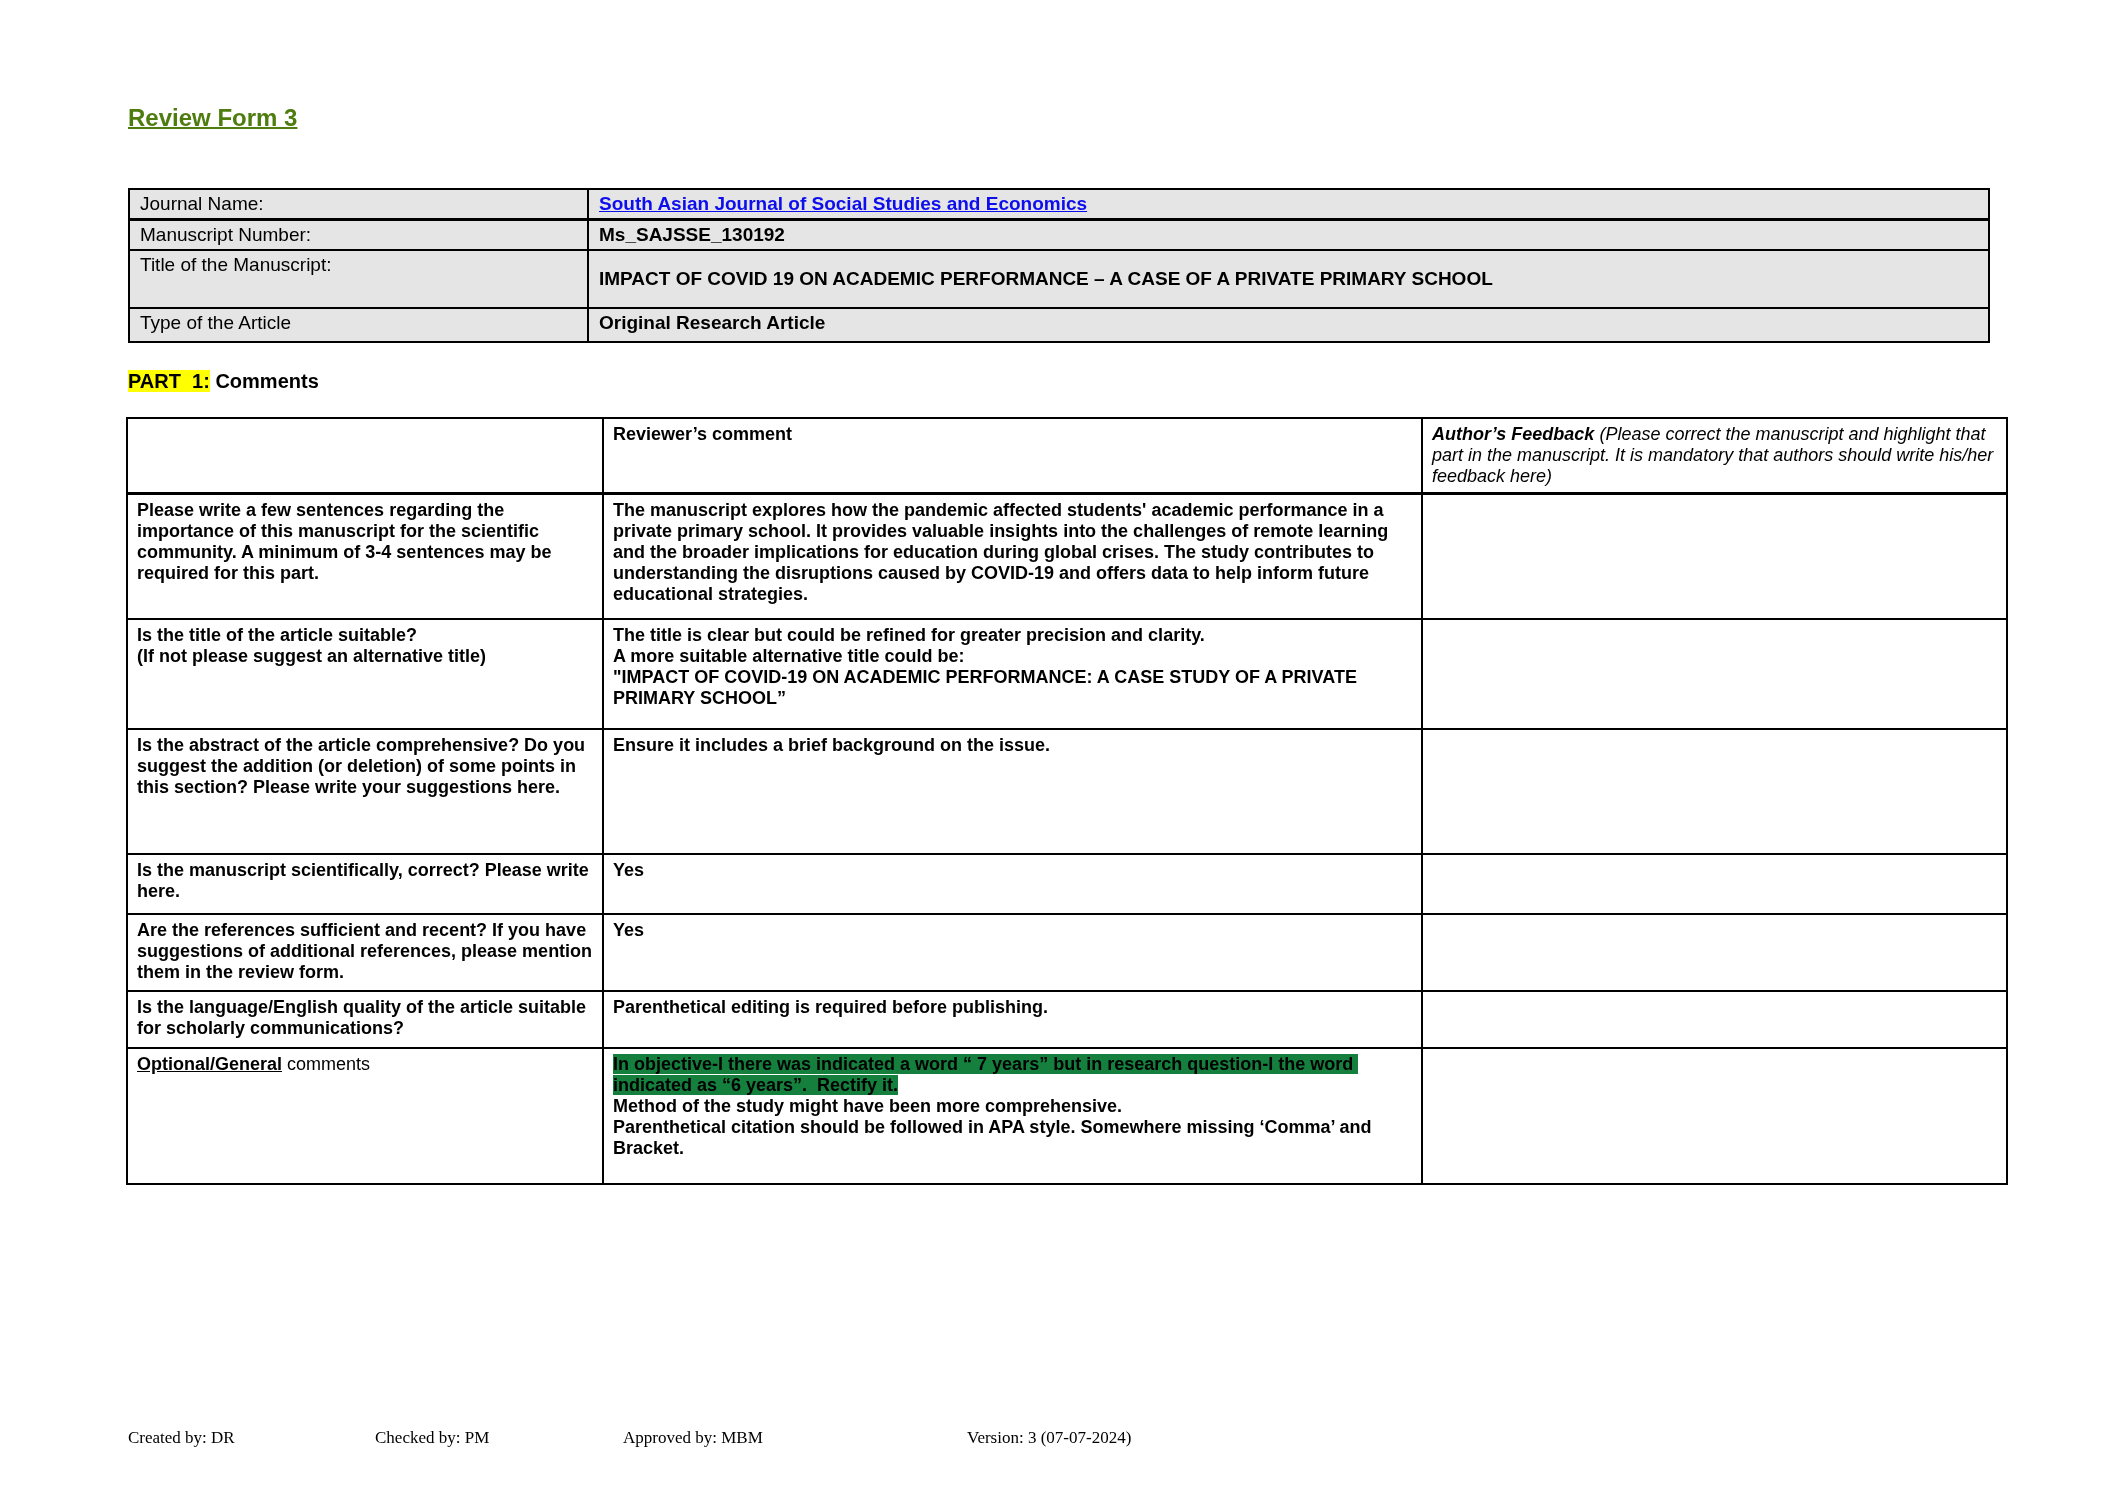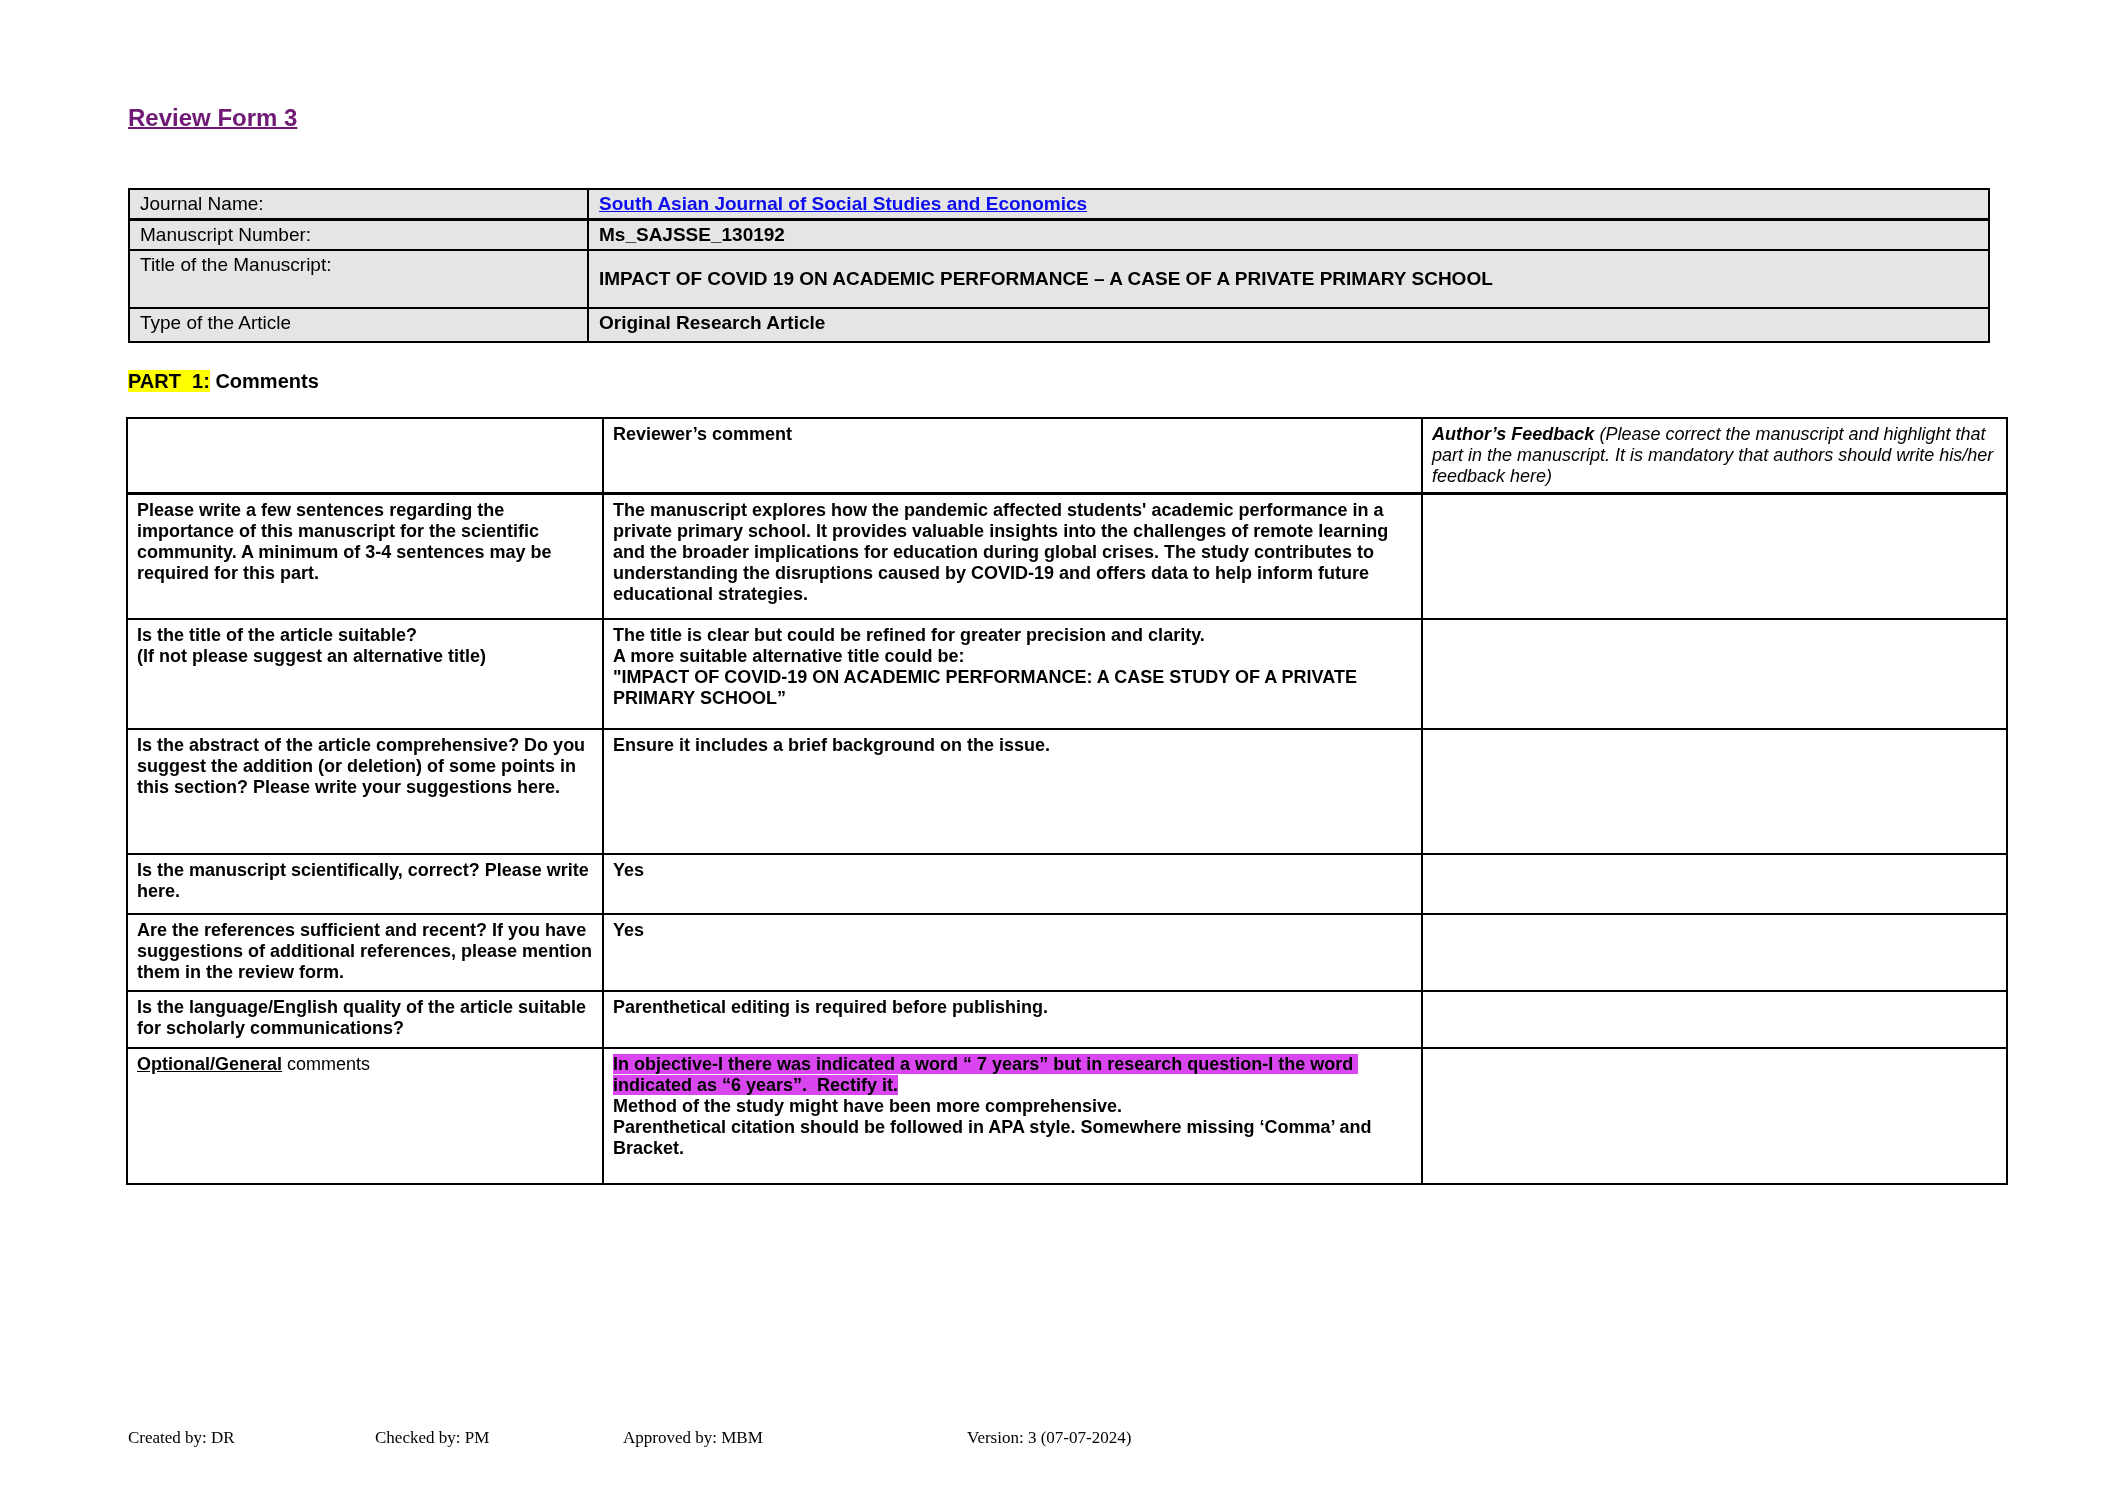--- a/index.html
+++ b/index.html
@@ -2,21 +2,21 @@
 <html><head>
 <meta charset="utf-8">
 <style>
   html,body{margin:0;padding:0;}
   body{
     width:2117px;height:1497px;position:relative;background:#ffffff;
     font-family:"Liberation Sans","DejaVu Sans",sans-serif;color:#000;
   }
   .doc-title{
     position:absolute;left:128px;top:104px;
-    font-size:24px;font-weight:bold;color:#701a75;
+    font-size:24px;font-weight:bold;color:#4d7c0f;
     text-decoration:underline;text-decoration-thickness:2px;
   }
   
   .meta-table{
     position:absolute;left:128px;top:188px;width:1862px;
     border-collapse:collapse;table-layout:fixed;
   }
   .meta-table td{
     border:2px solid #000;font-size:19px;line-height:22px;
     padding:3px 10px;vertical-align:top;background:#e5e5e5;
@@ -44,21 +44,21 @@
   }
   .review-table tr.headrow td{border-bottom-width:3px;}
   .q{font-weight:bold;white-space:pre-wrap;padding-left:44px;}
   .c{font-weight:bold;white-space:pre-wrap;}
   .rc-head{font-weight:bold;}
   .fb-cell{font-size:17px;line-height:20px;}
   .fb-bold{font-weight:bold;font-style:italic;}
   .fb-italic{font-style:italic;font-weight:normal;}
   .opt-bold{font-weight:bold;text-decoration:underline;}
   .opt-rest{font-weight:normal;}
-  .hl{background:#d946ef;}
+  .hl{background:#15803d;}
   .rh-head{height:47px;}
   .rh1{height:113px;}
   .rh2{height:98px;}
   .rh3{height:113px;}
   .rh4{height:48px;}
   .rh5{height:65px;}
   .rh6{height:45px;}
   .rh7{height:124px;}
   
   .footer-item{

